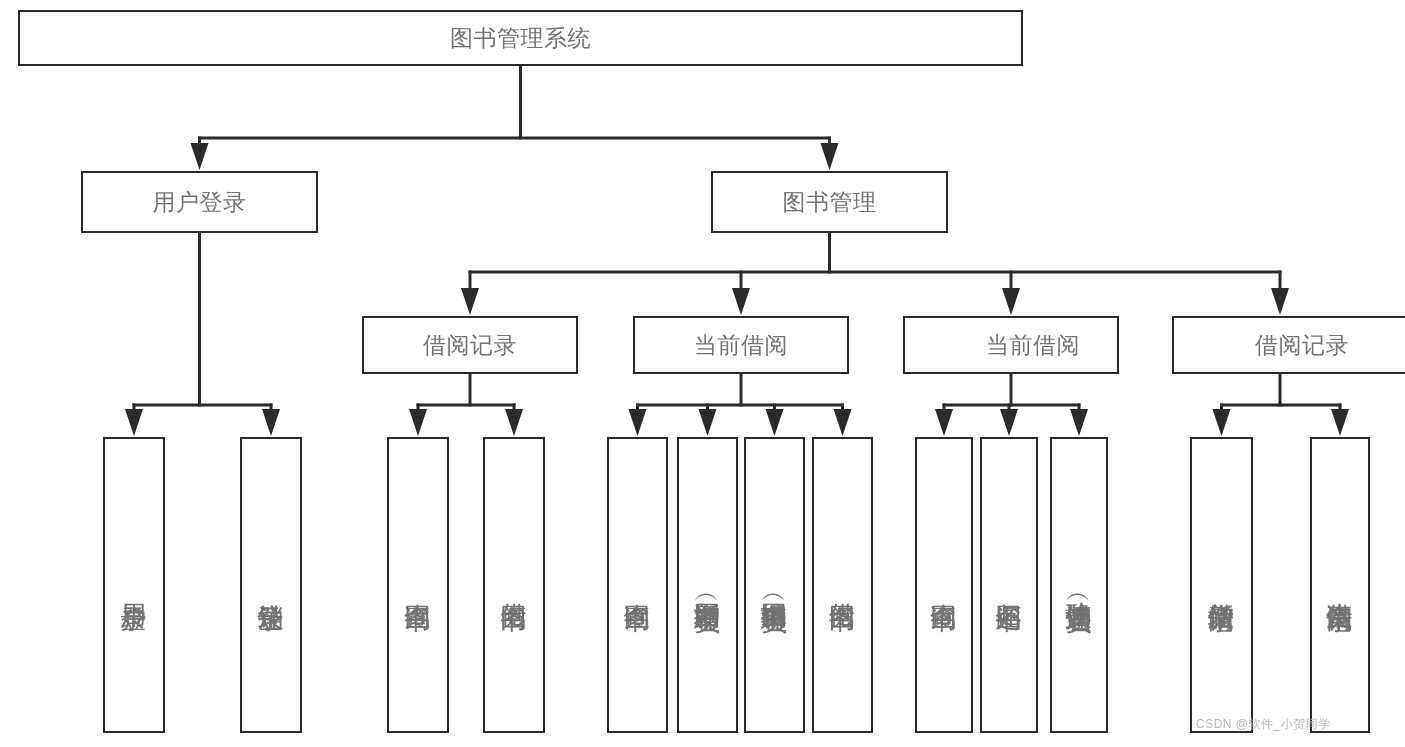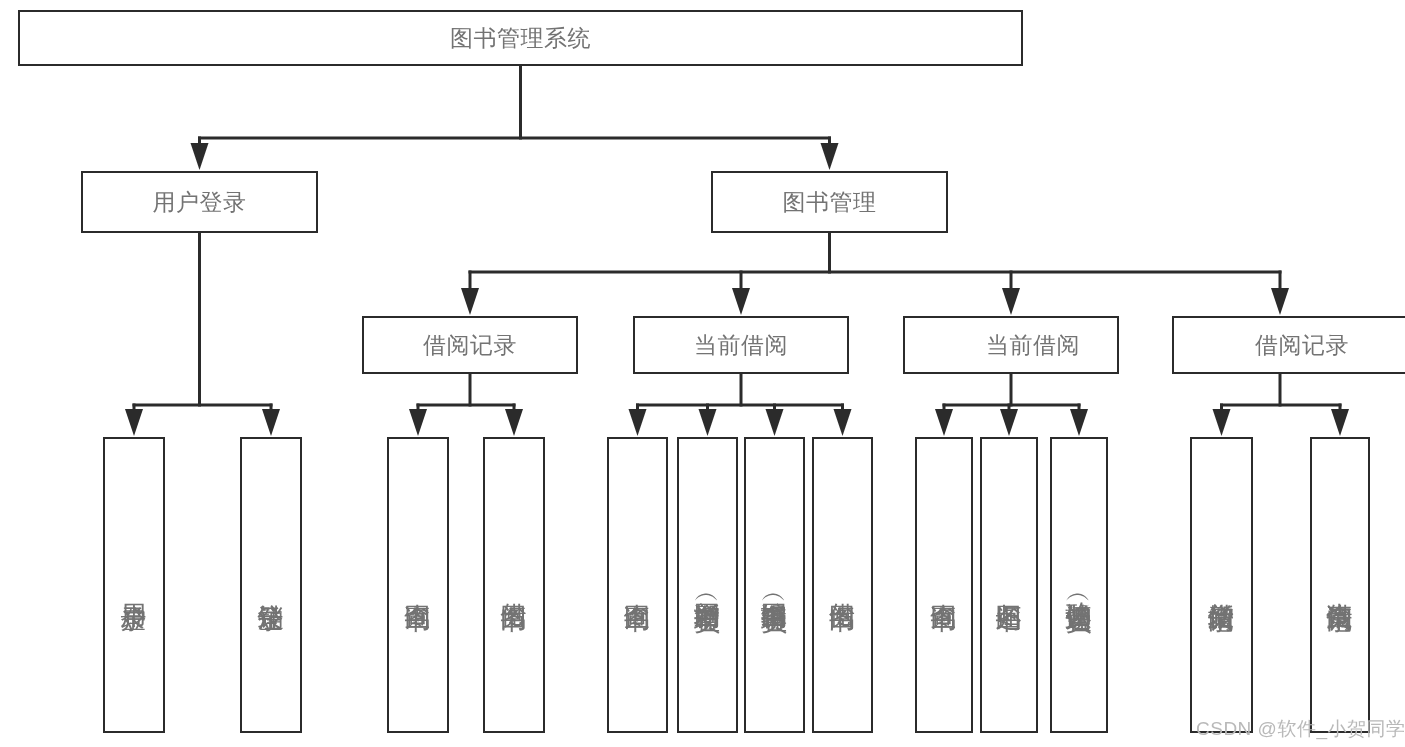--- a/index.html
+++ b/index.html
@@ -52,21 +52,21 @@
   .node.vertical .node-label {
     writing-mode: vertical-rl;
     text-orientation: upright;
     font-size: 26px;
     letter-spacing: 1px;
     max-height: 100%;
   }
   .watermark {
     position: absolute;
     color: #b9b9b9;
-    font-size: 19px;
+    font-size: 12px;
     white-space: nowrap;
     letter-spacing: 0.5px;
     pointer-events: none;
   }
 </style>
 </head>
 <body>
 
 <div id="diagram-root">
   <svg class="edge-layer" viewBox="0 0 1405 747">

